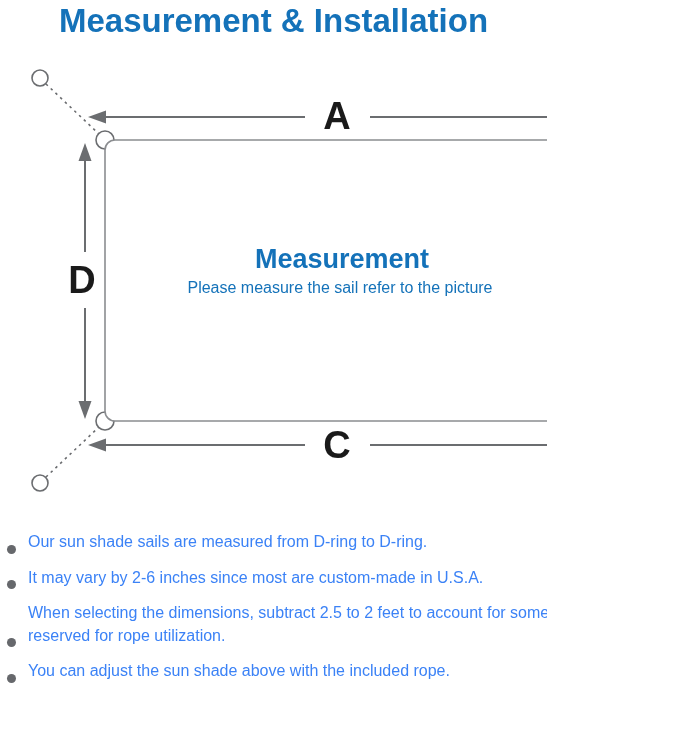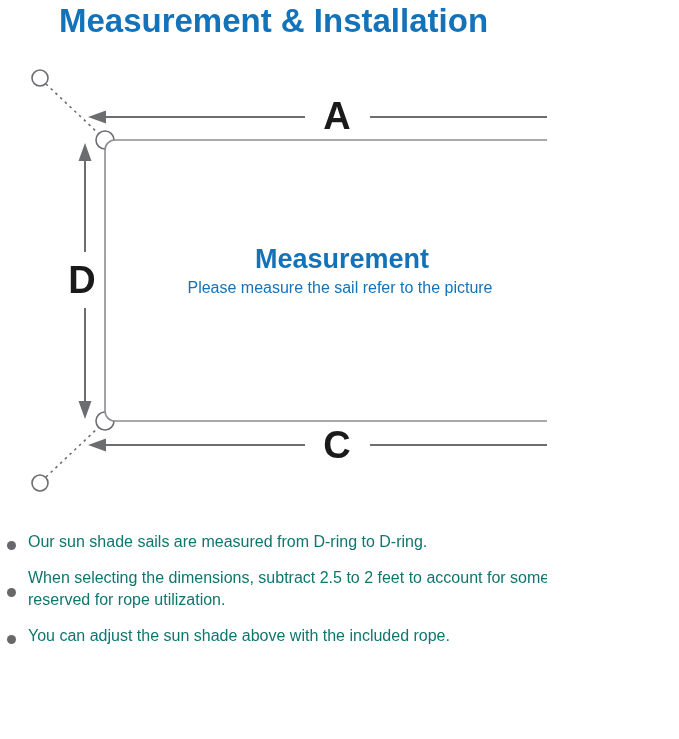--- a/index.html
+++ b/index.html
@@ -87,24 +87,24 @@
     position: absolute;
     top: 531px;
     left: 5px;
     width: 670px;
     list-style: none;
     margin: 0;
     padding: 0;
   }
   .note-item {
     display: flex;
-    align-items: center;
+    align-items: flex-end;
     font-size: 16px;
     line-height: 22.5px;
-    color: #0f766e;
+    color: #3b82f6;
     margin-bottom: 13px;
   }
   .bullet-dot {
     flex: 0 0 9px;
     width: 9px;
     height: 9px;
     border-radius: 50%;
     background: #66686c;
     margin: 7px 12px 0 2px;
   }
@@ -166,20 +166,24 @@
     <text class="center-sub" x="340" y="293">Please measure the sail refer to the picture</text>
   </svg>
 
   <ul class="notes">
     <li class="note-item">
       <span class="bullet-dot"></span>
       <span class="note-text">Our sun shade sails are measured from D-ring to D-ring.</span>
     </li>
     <li class="note-item">
       <span class="bullet-dot"></span>
+      <span class="note-text">It may vary by 2-6 inches since most are custom-made in U.S.A.</span>
+    </li>
+    <li class="note-item">
+      <span class="bullet-dot"></span>
       <span class="note-text">When selecting the dimensions, subtract 2.5 to 2 feet to account for some spacing reserved for rope utilization.</span>
     </li>
     <li class="note-item">
       <span class="bullet-dot"></span>
       <span class="note-text">You can adjust the sun shade above with the included rope.</span>
     </li>
   </ul>
 
 </div>
 

